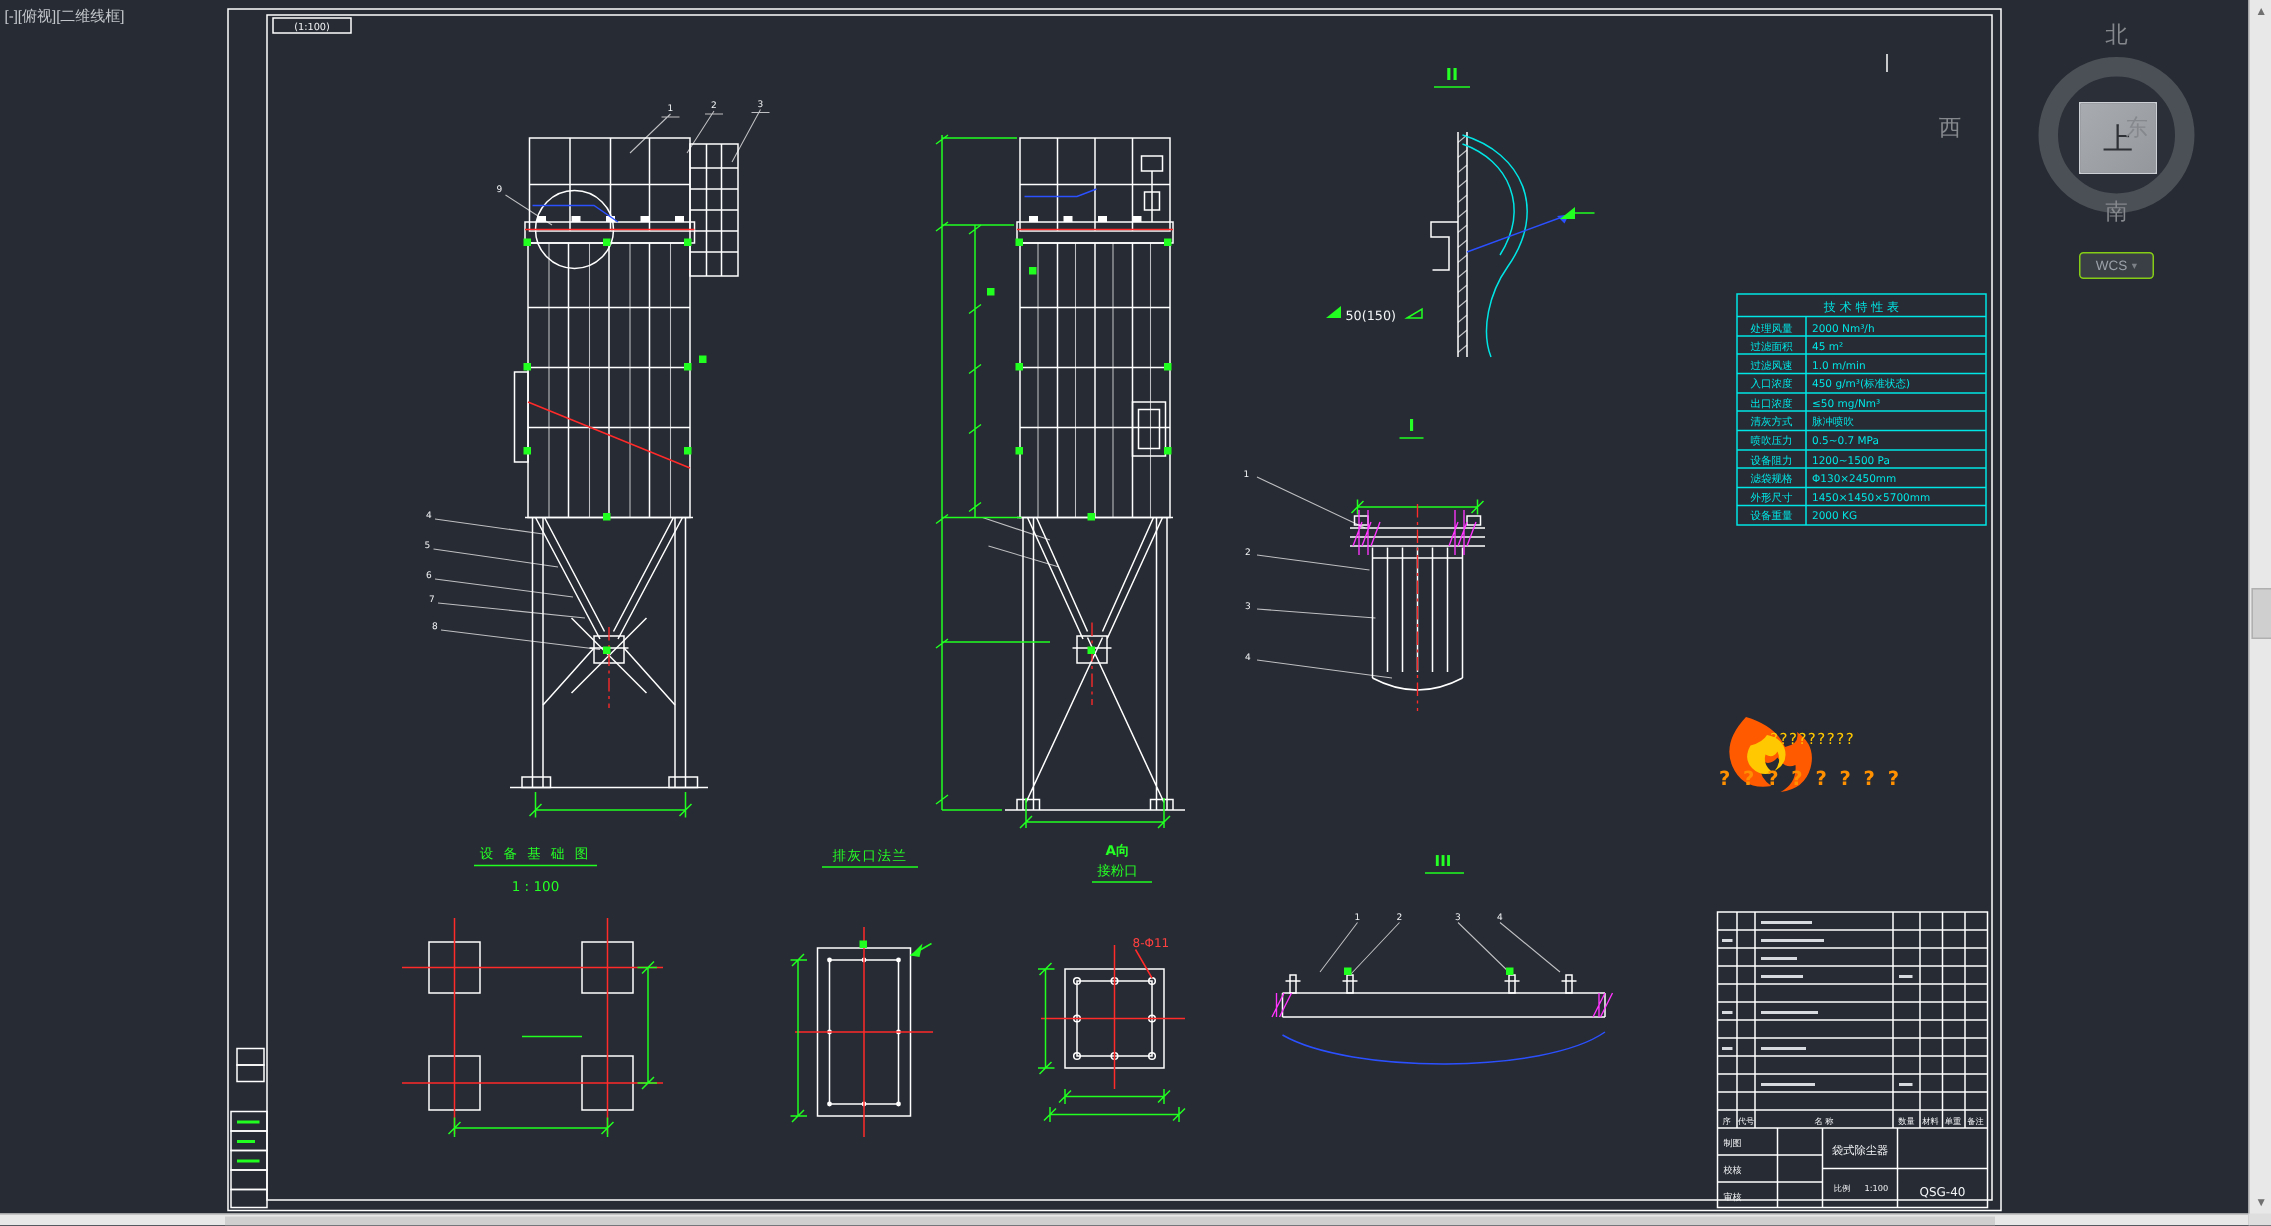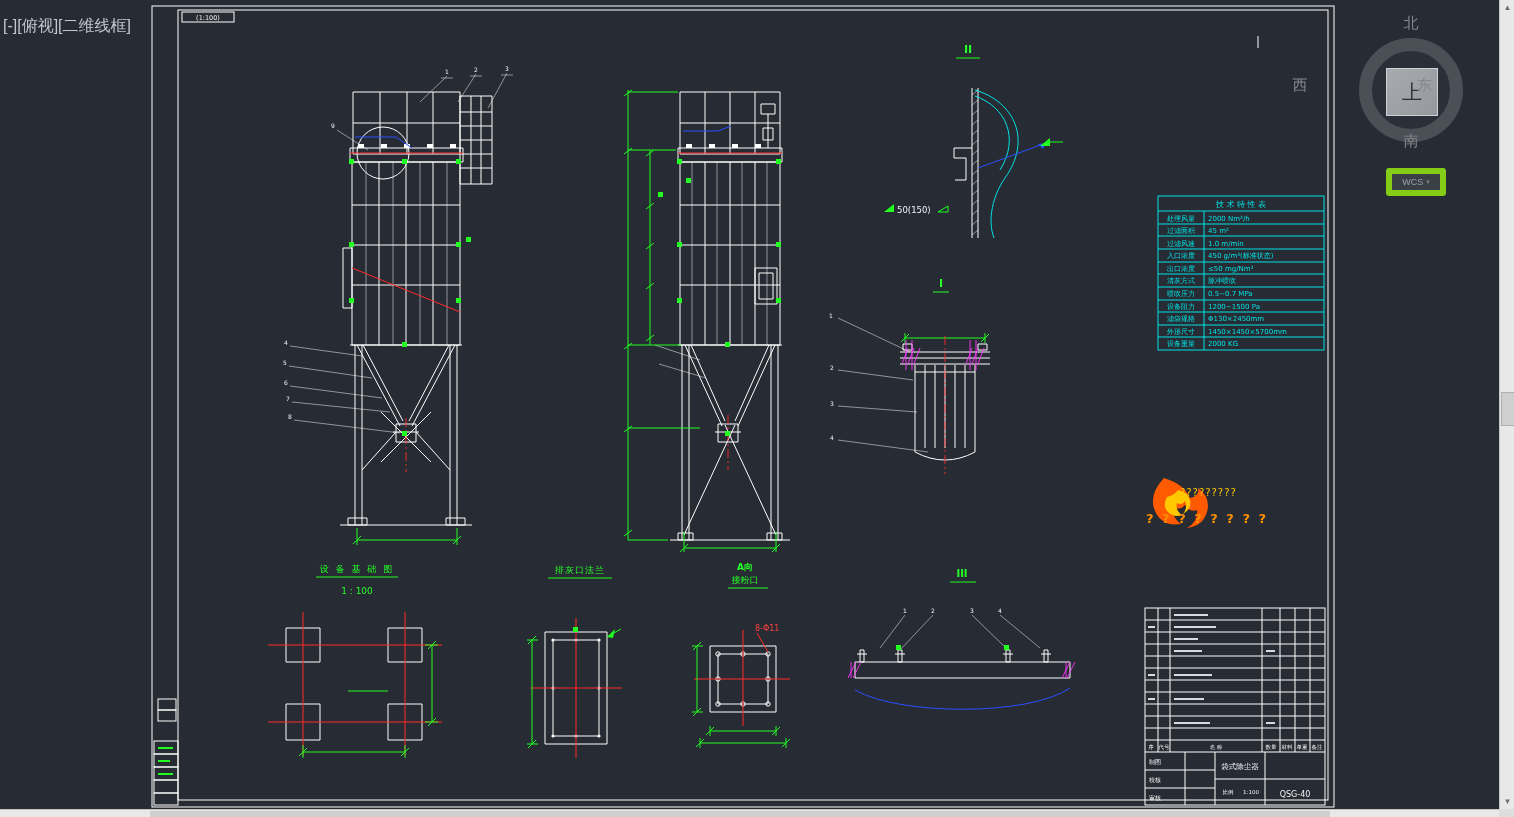--- a/index.html
+++ b/index.html
@@ -15,33 +15,33 @@
   .r{fill:none;stroke:#ff2a2a;stroke-width:1;}
   .rd{fill:none;stroke:#ff2a2a;stroke-width:.9;stroke-dasharray:9 3 2 3;}
   .c{fill:none;stroke:#00e5e5;stroke-width:1;}
   .b{fill:none;stroke:#2b50ff;stroke-width:1;}
   .bf{fill:#2b50ff;stroke:none;}
   .m{fill:none;stroke:#ff35ff;stroke-width:.9;}
   text{font-family:"DejaVu Sans",sans-serif;}
   .tw{fill:#f2f4f6;}.tg{fill:#25ff25;}.tc{fill:#00e5e5;}.tr{fill:#ff4040;}
   .mark{fill:#d7dade;stroke:none;}
   
-  #vpctl{left:3px;top:16px;color:#c3c7cc;font-size:16px;letter-spacing:0;}
+  #vpctl{left:3px;top:4px;color:#c3c7cc;font-size:10px;letter-spacing:0;}
   #vpctl span{cursor:pointer;}
   
   #navcube{left:1352px;top:14px;width:118px;height:150px;color:#85888d;}
   #navcube .dir{position:absolute;font-size:15px;width:100%;text-align:center;}
   #cube-ring{position:absolute;left:7px;top:24px;width:104px;height:104px;border-radius:50%;
      border:13px solid #4b4f56;box-sizing:border-box;background:rgba(255,255,255,0.02);}
   #cube-face{position:absolute;left:34px;top:54px;width:50px;height:46px;background:linear-gradient(135deg,#a8abb0,#94979c);
      border:1px solid #cdd0d4;color:#2e3136;font-size:20px;display:flex;align-items:center;justify-content:center;cursor:pointer;}
   .dir-w{left:-62px!important;width:20px!important;top:62px;}
   .dir-e{left:60px!important;width:20px!important;top:62px;text-align:right!important;}
   
-  #wcs{left:1386px;top:168px;width:48px;height:16px;background:#3a3e45;border:6px solid #84cc16;
+  #wcs{left:1386px;top:168px;width:48px;height:16px;background:#3a3e45;border:1px solid #84cc16;
      border-radius:3px;color:#9ba1a8;font-size:9px;display:flex;align-items:center;justify-content:center;gap:3px;cursor:pointer;}
   #wcs .caret{font-size:7px;color:#7c8188;}
   
   #vscroll{right:0;top:0;width:15px;height:817px;background:#e8e8e8;border-left:1px solid #c4c4c4;box-sizing:border-box;}
   #vscroll .btn{position:absolute;left:0;width:15px;height:15px;color:#707070;font-size:8px;text-align:center;line-height:15px;cursor:pointer;}
   #vs-up{top:0;}#vs-down{bottom:8px;}
   #vs-thumb{position:absolute;left:1px;top:392px;width:12px;height:32px;background:#cfcfcf;border:1px solid #b0b0b0;cursor:grab;}
   #hscroll{left:0;bottom:0;width:1499px;height:8px;background:#e8e8e8;border-top:1px solid #c4c4c4;box-sizing:border-box;}
   #hs-thumb{position:absolute;left:150px;top:1px;width:1180px;height:6px;background:#cfcfcf;cursor:grab;}
   #sb-corner{right:0;bottom:0;width:15px;height:8px;background:#dedede;}

